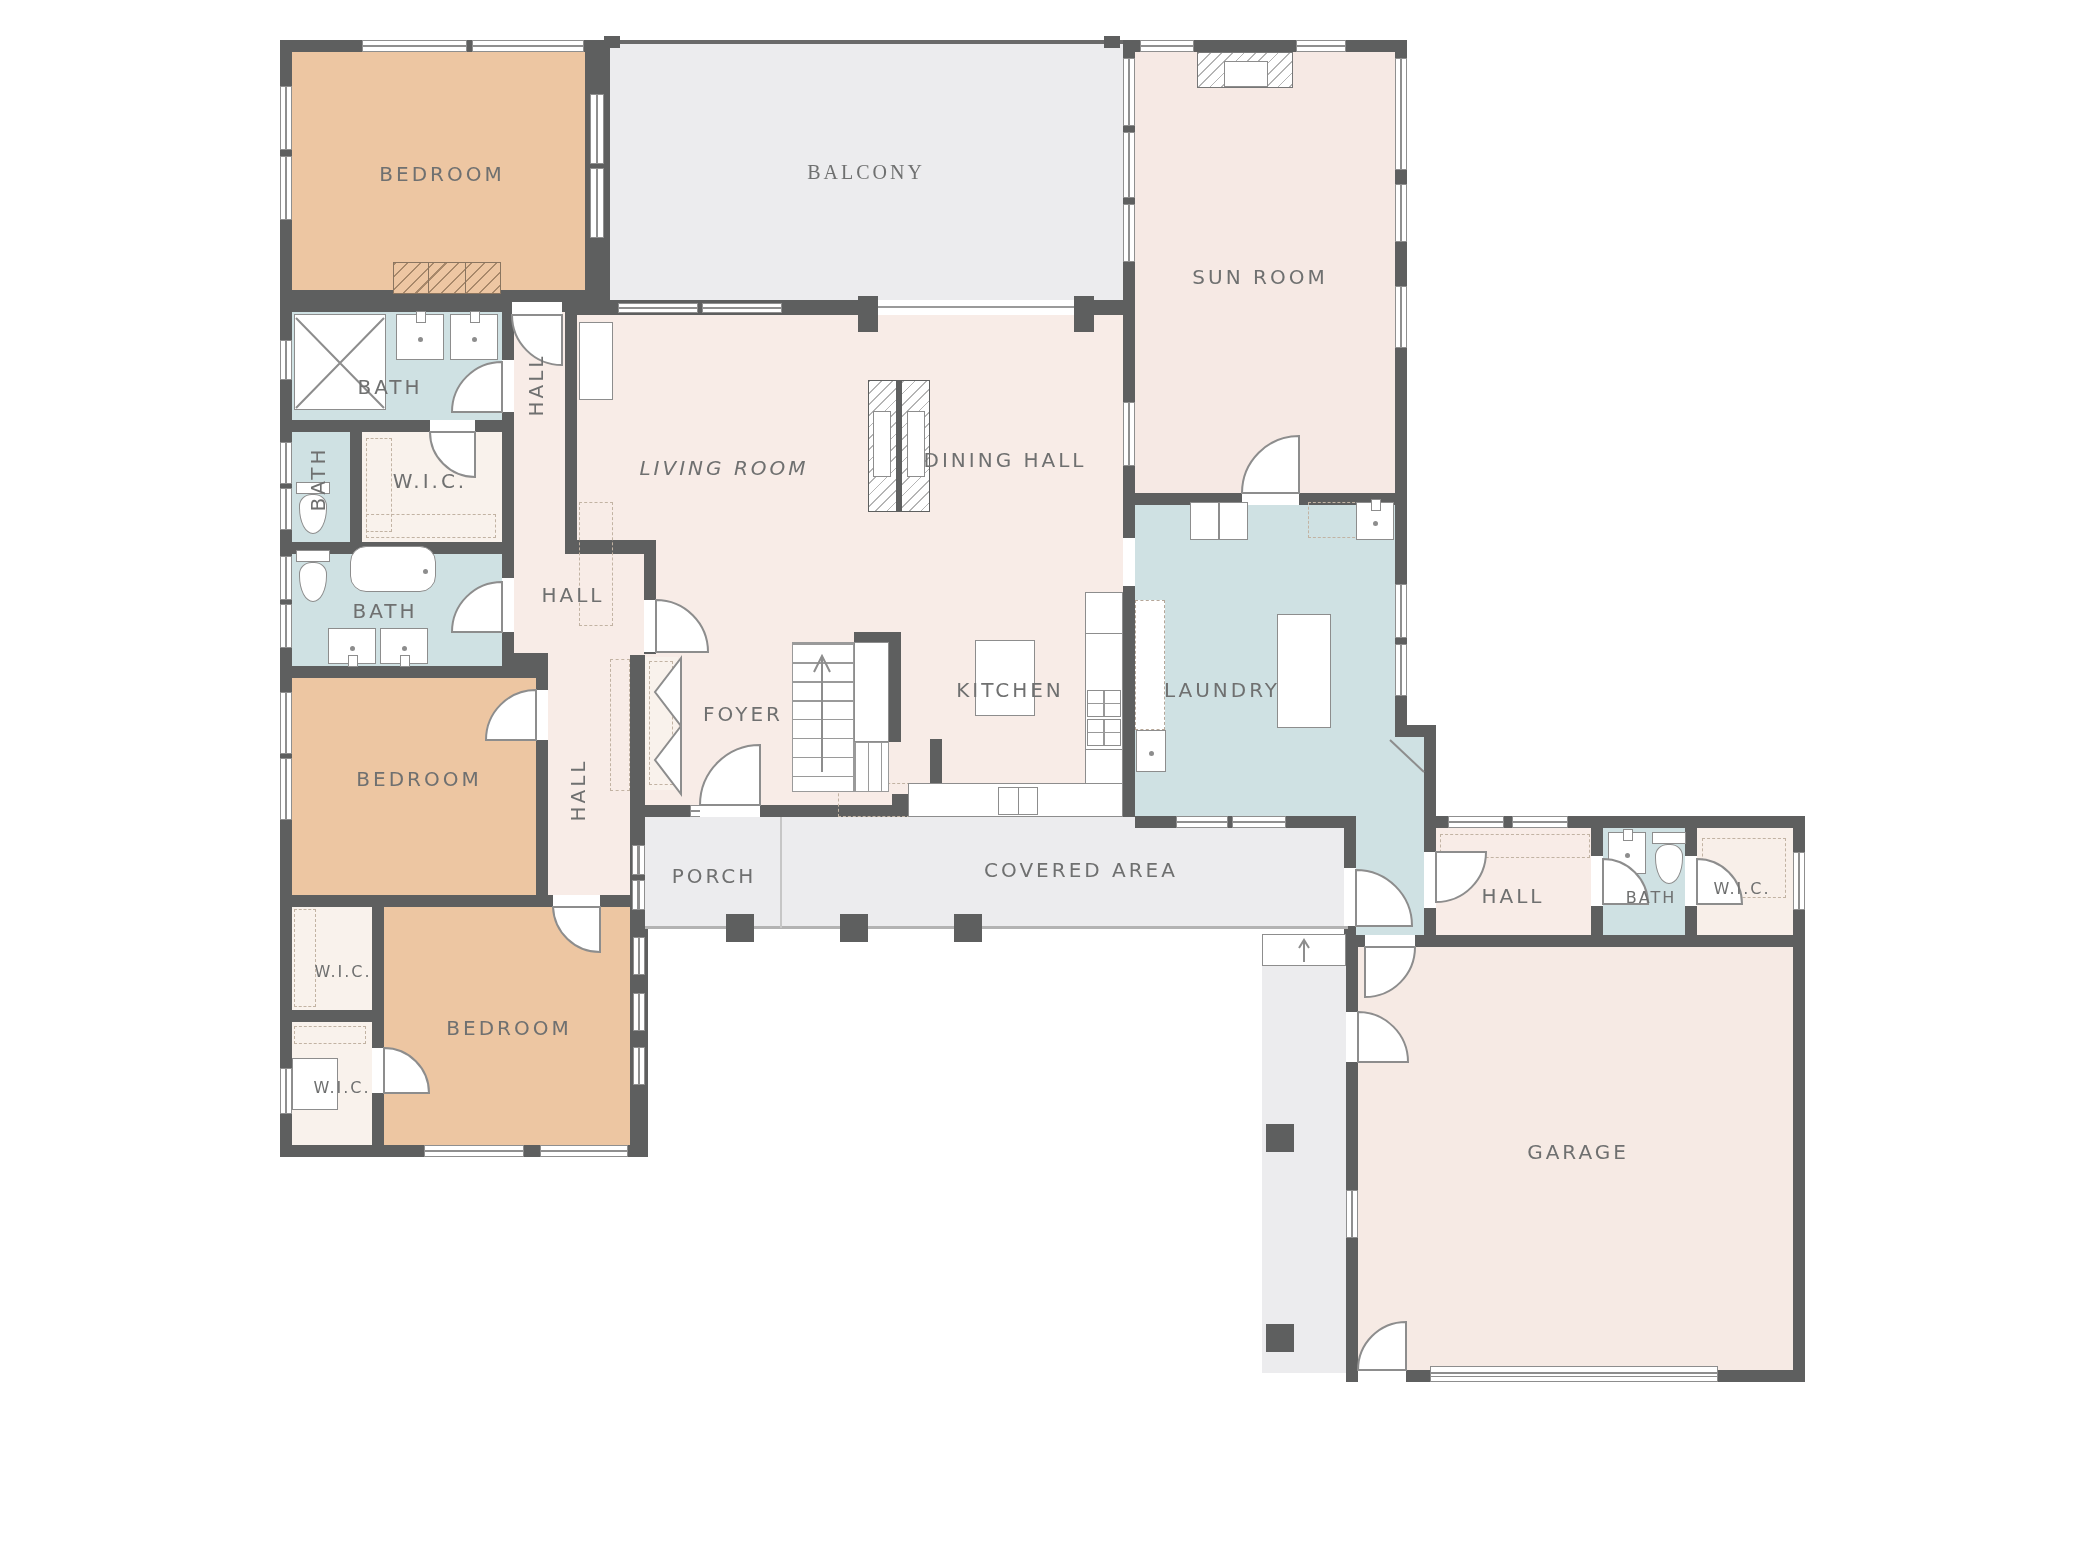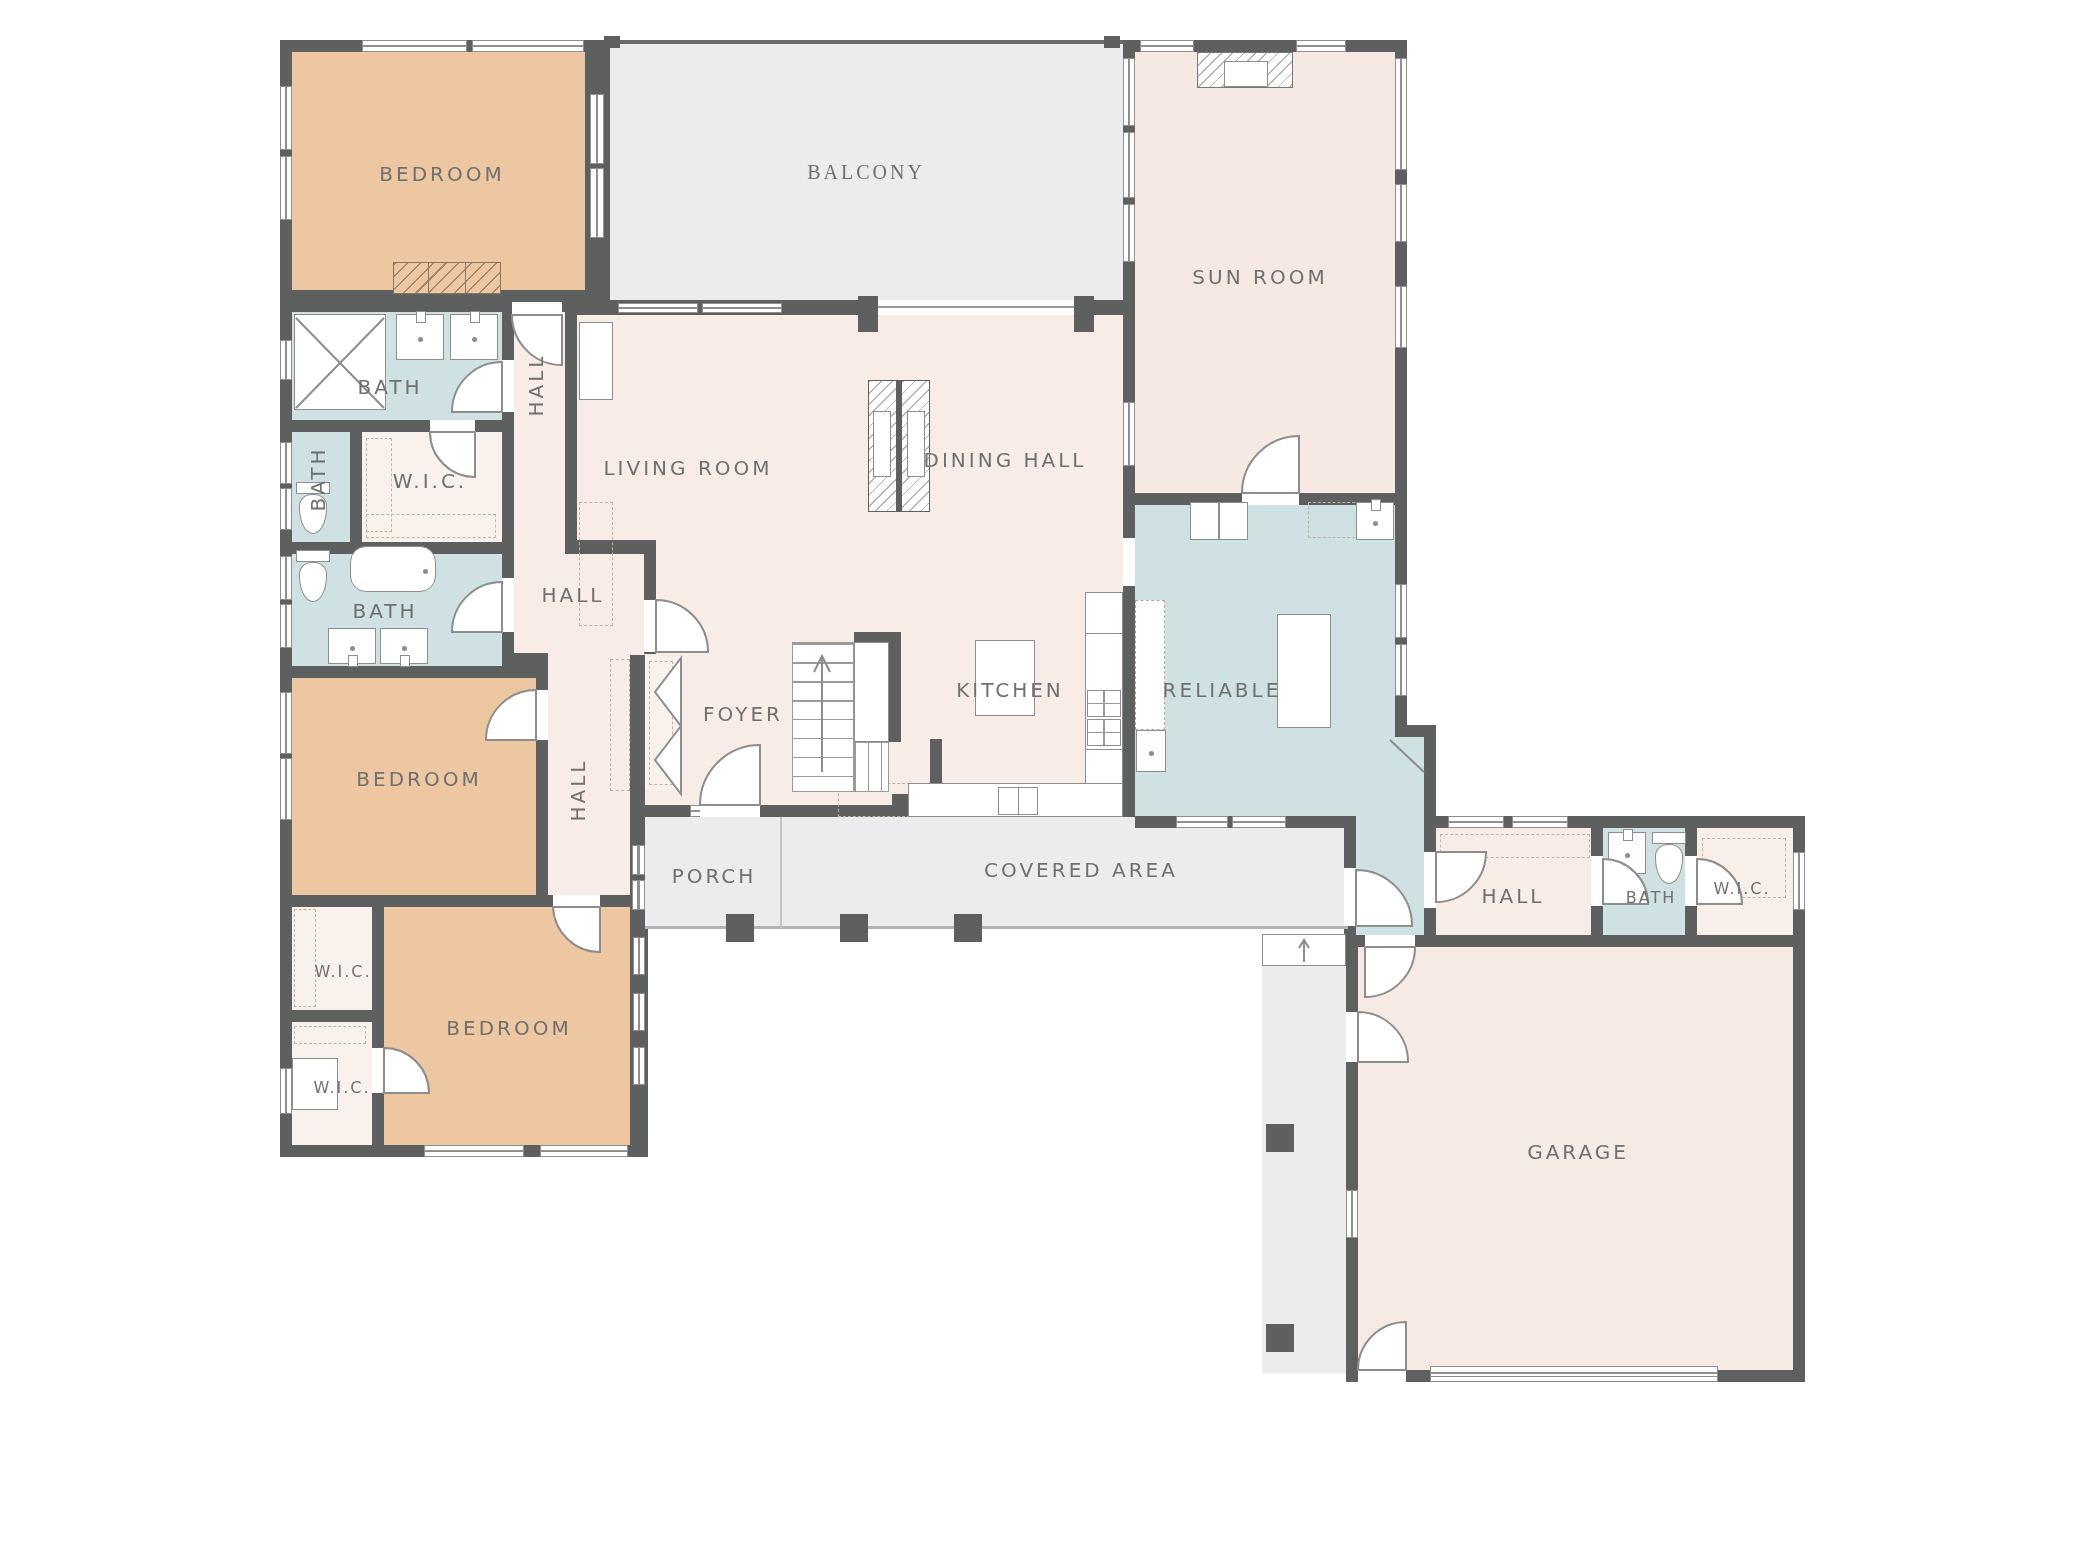--- a/index.html
+++ b/index.html
@@ -297,25 +297,25 @@
     </g>
   </svg>
 
   <span class="lbl" style="left:442px;top:174px;">BEDROOM</span>
   <span class="lbl" style="left:866px;top:172px;font-family:Liberation Serif, serif;">BALCONY</span>
   <span class="lbl" style="left:1260px;top:277px;">SUN ROOM</span>
   <span class="lbl" style="left:390px;top:387px;">BATH</span>
   <span class="lbl v" style="left:536px;top:385px;">HALL</span>
   <span class="lbl" style="left:430px;top:481px;">W.I.C.</span>
   <span class="lbl v" style="left:318px;top:479px;">BATH</span>
-  <span class="lbl" style="left:688px;top:468px;">LIVING ROOM</span>
+  <span class="lbl" style="left:724px;top:468px;font-style:italic;">LIVING ROOM</span>
   <span class="lbl" style="left:1005px;top:460px;">DINING HALL</span>
   <span class="lbl" style="left:385px;top:611px;">BATH</span>
   <span class="lbl" style="left:573px;top:595px;">HALL</span>
-  <span class="lbl" style="left:1222px;top:690px;">RELIABLE</span>
+  <span class="lbl" style="left:1222px;top:690px;">LAUNDRY</span>
   <span class="lbl" style="left:1010px;top:690px;text-align:right;">KITCHEN</span>
   <span class="lbl" style="left:743px;top:714px;">FOYER</span>
   <span class="lbl v" style="left:578px;top:790px;">HALL</span>
   <span class="lbl" style="left:419px;top:779px;">BEDROOM</span>
   <span class="lbl" style="left:714px;top:876px;">PORCH</span>
   <span class="lbl" style="left:1081px;top:870px;">COVERED AREA</span>
   <span class="lbl sm" style="left:343px;top:971px;">W.I.C.</span>
   <span class="lbl sm" style="left:342px;top:1087px;">W.I.C.</span>
   <span class="lbl" style="left:509px;top:1028px;">BEDROOM</span>
   <span class="lbl" style="left:1513px;top:896px;">HALL</span>

